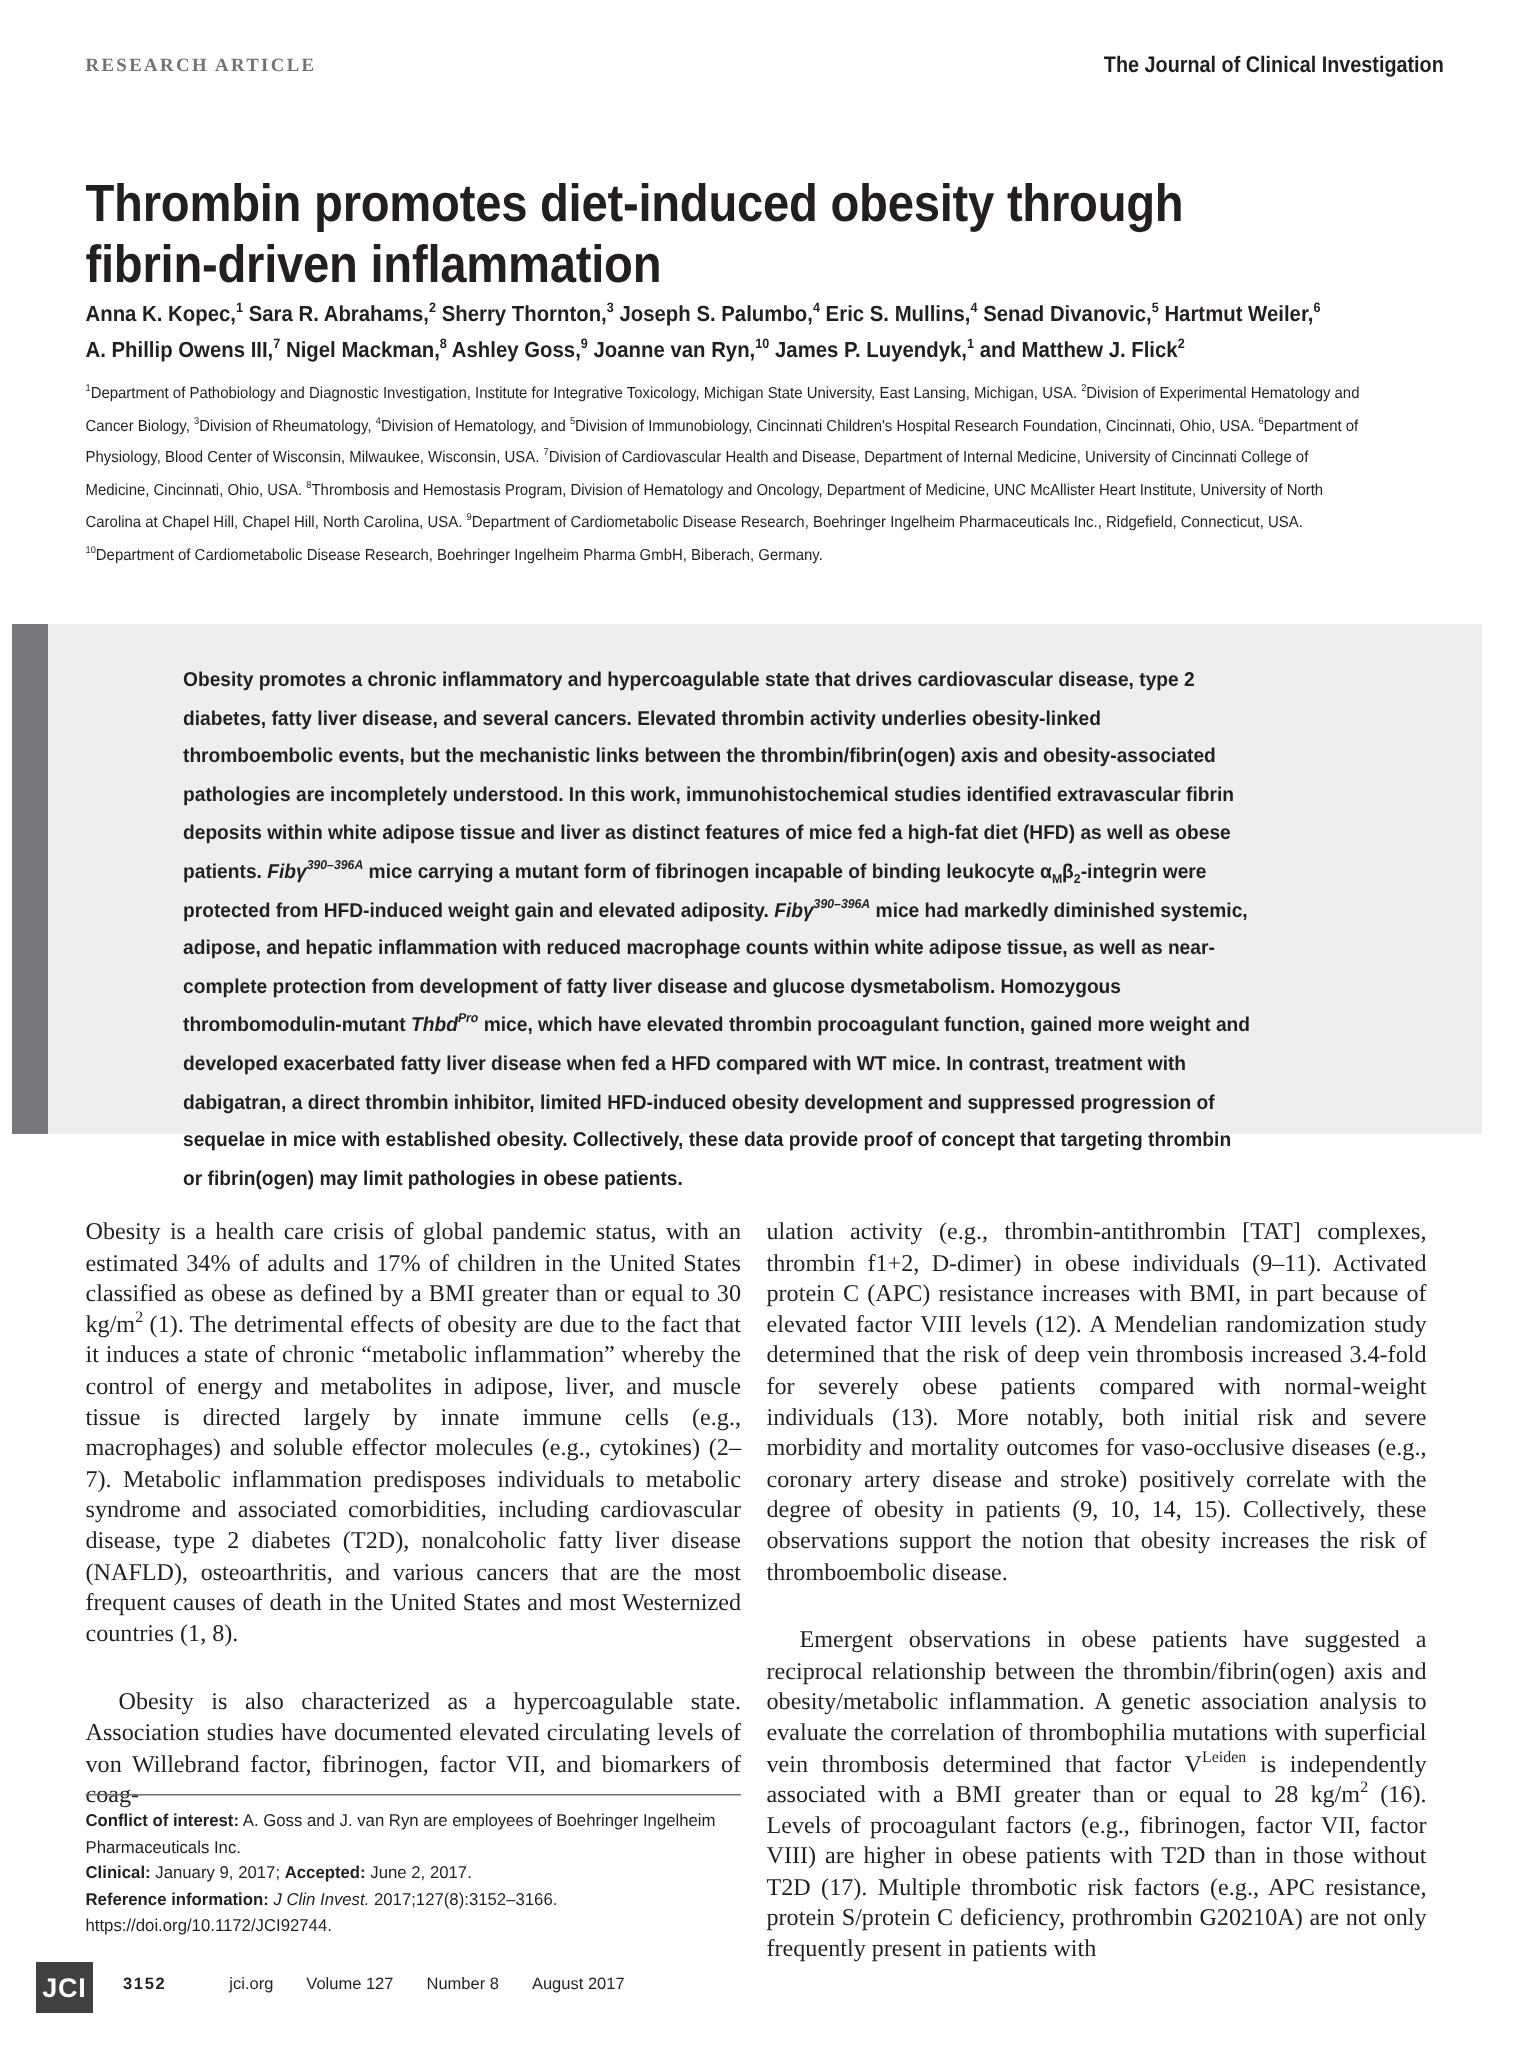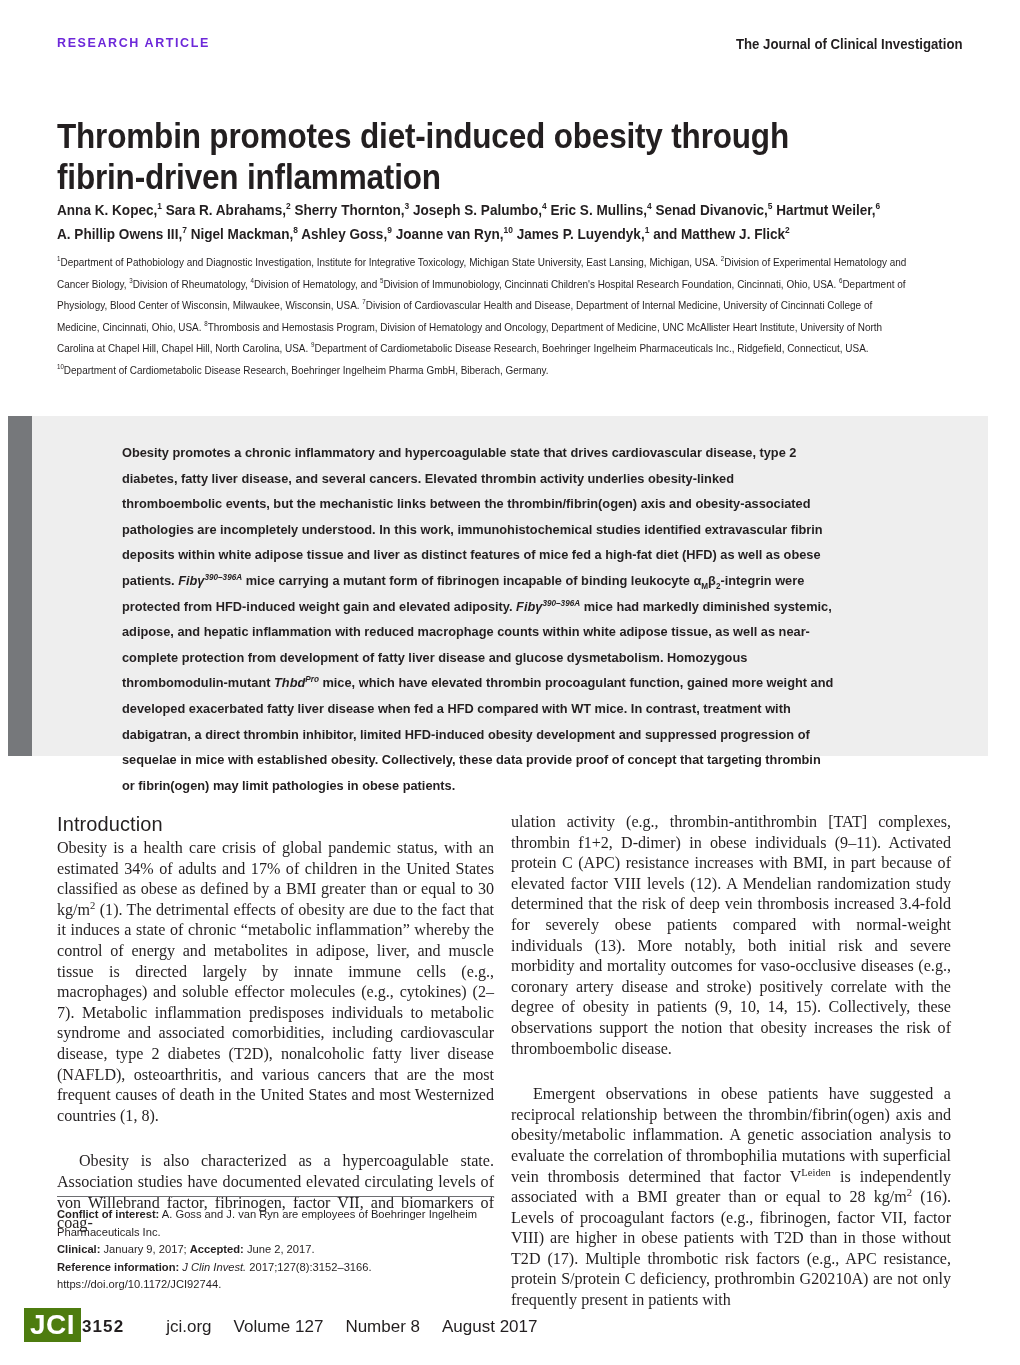--- a/index.html
+++ b/index.html
@@ -21,25 +21,25 @@
     position: absolute;
     top: 36px;
     left: 57px;
     right: 57px;
     height: 18px;
   }
   .runhead-left {
     position: absolute;
     left: 0;
     top: 0;
-    font-family: Liberation Sans, sans-serif;
+    font-family: Liberation Serif, serif;
     font-weight: bold;
     font-size: 12.5px;
     letter-spacing: 1.6px;
-    color: #6d28d9;
+    color: #737373;
   }
   .runhead-right {
     position: absolute;
     right: 0;
     top: -1px;
     font-family: "Liberation Sans", sans-serif;
     font-weight: bold;
     font-size: 15px;
     color: #231f20;
     transform: scaleX(0.88);
@@ -179,37 +179,37 @@
   }
   .footnote b { font-weight: bold; }
   .footnote i { font-style: italic; }
   .footnote p { margin: 0; }
 
   
   .jci-logo {
     position: absolute;
     left: 24px;
     top: 1308px;
-    width: 57px;
+    width: 38px;
     height: 34px;
-    background: #4d7c0f;
+    background: #404040;
     color: #ffffff;
     font-family: "Liberation Sans", sans-serif;
     font-weight: bold;
-    font-size: 28px;
+    font-size: 18px;
     line-height: 34px;
     text-align: center;
     letter-spacing: 0.5px;
   }
   .footer-row {
     position: absolute;
     left: 82px;
     top: 1317px;
     font-family: "Liberation Sans", sans-serif;
-    font-size: 17px;
+    font-size: 11px;
     color: #231f20;
     white-space: nowrap;
   }
   .pagenum { font-weight: bold; letter-spacing: 1.1px; }
   .fgap { display: inline-block; width: 42px; }
   .fgap-s { display: inline-block; width: 22px; }
 </style>
 </head>
 <body>
 
@@ -228,21 +228,20 @@
   <span class="ln">A. Phillip Owens III,<sup>7</sup> Nigel Mackman,<sup>8</sup> Ashley Goss,<sup>9</sup> Joanne van Ryn,<sup>10</sup> James P. Luyendyk,<sup>1</sup> and Matthew J. Flick<sup>2</sup></span>
 </div>
 
 <div class="affil"><sup>1</sup>Department of Pathobiology and Diagnostic Investigation, Institute for Integrative Toxicology, Michigan State University, East Lansing, Michigan, USA. <sup>2</sup>Division of Experimental Hematology and Cancer Biology, <sup>3</sup>Division of Rheumatology, <sup>4</sup>Division of Hematology, and <sup>5</sup>Division of Immunobiology, Cincinnati Children's Hospital Research Foundation, Cincinnati, Ohio, USA. <sup>6</sup>Department of Physiology, Blood Center of Wisconsin, Milwaukee, Wisconsin, USA. <sup>7</sup>Division of Cardiovascular Health and Disease, Department of Internal Medicine, University of Cincinnati College of Medicine, Cincinnati, Ohio, USA. <sup>8</sup>Thrombosis and Hemostasis Program, Division of Hematology and Oncology, Department of Medicine, UNC McAllister Heart Institute, University of North Carolina at Chapel Hill, Chapel Hill, North Carolina, USA. <sup>9</sup>Department of Cardiometabolic Disease Research, Boehringer Ingelheim Pharmaceuticals Inc., Ridgefield, Connecticut, USA. <sup>10</sup>Department of Cardiometabolic Disease Research, Boehringer Ingelheim Pharma GmbH, Biberach, Germany.</div>
 
 <div class="abs-bar"></div>
 <div class="abs-bg"></div>
 <div class="abstract">Obesity promotes a chronic inflammatory and hypercoagulable state that drives cardiovascular disease, type 2 diabetes, fatty liver disease, and several cancers. Elevated thrombin activity underlies obesity-linked thromboembolic events, but the mechanistic links between the thrombin/fibrin(ogen) axis and obesity-associated pathologies are incompletely understood. In this work, immunohistochemical studies identified extravascular fibrin deposits within white adipose tissue and liver as distinct features of mice fed a high-fat diet (HFD) as well as obese patients. <i>Fibγ</i><sup><i>390–396A</i></sup> mice carrying a mutant form of fibrinogen incapable of binding leukocyte α<sub>M</sub>β<sub>2</sub>-integrin were protected from HFD-induced weight gain and elevated adiposity. <i>Fibγ</i><sup><i>390–396A</i></sup> mice had markedly diminished systemic, adipose, and hepatic inflammation with reduced macrophage counts within white adipose tissue, as well as near-complete protection from development of fatty liver disease and glucose dysmetabolism. Homozygous thrombomodulin-mutant <i>Thbd</i><sup><i>Pro</i></sup> mice, which have elevated thrombin procoagulant function, gained more weight and developed exacerbated fatty liver disease when fed a HFD compared with WT mice. In contrast, treatment with dabigatran, a direct thrombin inhibitor, limited HFD-induced obesity development and suppressed progression of sequelae in mice with established obesity. Collectively, these data provide proof of concept that targeting thrombin or fibrin(ogen) may limit pathologies in obese patients.</div>
 
 <div class="col col-left">
-  <h2 class="sec-head">Introduction</h2>
   <p>Obesity is a health care crisis of global pandemic status, with an estimated 34% of adults and 17% of children in the United States classified as obese as defined by a BMI greater than or equal to 30 kg/m<sup>2</sup> (1). The detrimental effects of obesity are due to the fact that it induces a state of chronic “metabolic inflammation” whereby the control of energy and metabolites in adipose, liver, and muscle tissue is directed largely by innate immune cells (e.g., macrophages) and soluble effector molecules (e.g., cytokines) (2–7). Metabolic inflammation predisposes individuals to metabolic syndrome and associated comorbidities, including cardiovascular disease, type 2 diabetes (T2D), nonalcoholic fatty liver disease (NAFLD), osteoarthritis, and various cancers that are the most frequent causes of death in the United States and most Westernized countries (1, 8).</p>
   <p class="indent">Obesity is also characterized as a hypercoagulable state. Association studies have documented elevated circulating levels of von Willebrand factor, fibrinogen, factor VII, and biomarkers of coag-</p>
 </div>
 
 <div class="col col-right">
   <p>ulation activity (e.g., thrombin-antithrombin [TAT] complexes, thrombin f1+2, D-dimer) in obese individuals (9–11). Activated protein C (APC) resistance increases with BMI, in part because of elevated factor VIII levels (12). A Mendelian randomization study determined that the risk of deep vein thrombosis increased 3.4-fold for severely obese patients compared with normal-weight individuals (13). More notably, both initial risk and severe morbidity and mortality outcomes for vaso-occlusive diseases (e.g., coronary artery disease and stroke) positively correlate with the degree of obesity in patients (9, 10, 14, 15). Collectively, these observations support the notion that obesity increases the risk of thromboembolic disease.</p>
   <p class="indent">Emergent observations in obese patients have suggested a reciprocal relationship between the thrombin/fibrin(ogen) axis and obesity/metabolic inflammation. A genetic association analysis to evaluate the correlation of thrombophilia mutations with superficial vein thrombosis determined that factor V<sup>Leiden</sup> is independently associated with a BMI greater than or equal to 28 kg/m<sup>2</sup> (16). Levels of procoagulant factors (e.g., fibrinogen, factor VII, factor VIII) are higher in obese patients with T2D than in those without T2D (17). Multiple thrombotic risk factors (e.g., APC resistance, protein S/protein C deficiency, prothrombin G20210A) are not only frequently present in patients with</p>
 </div>
 
 <div class="fn-rule"></div>

